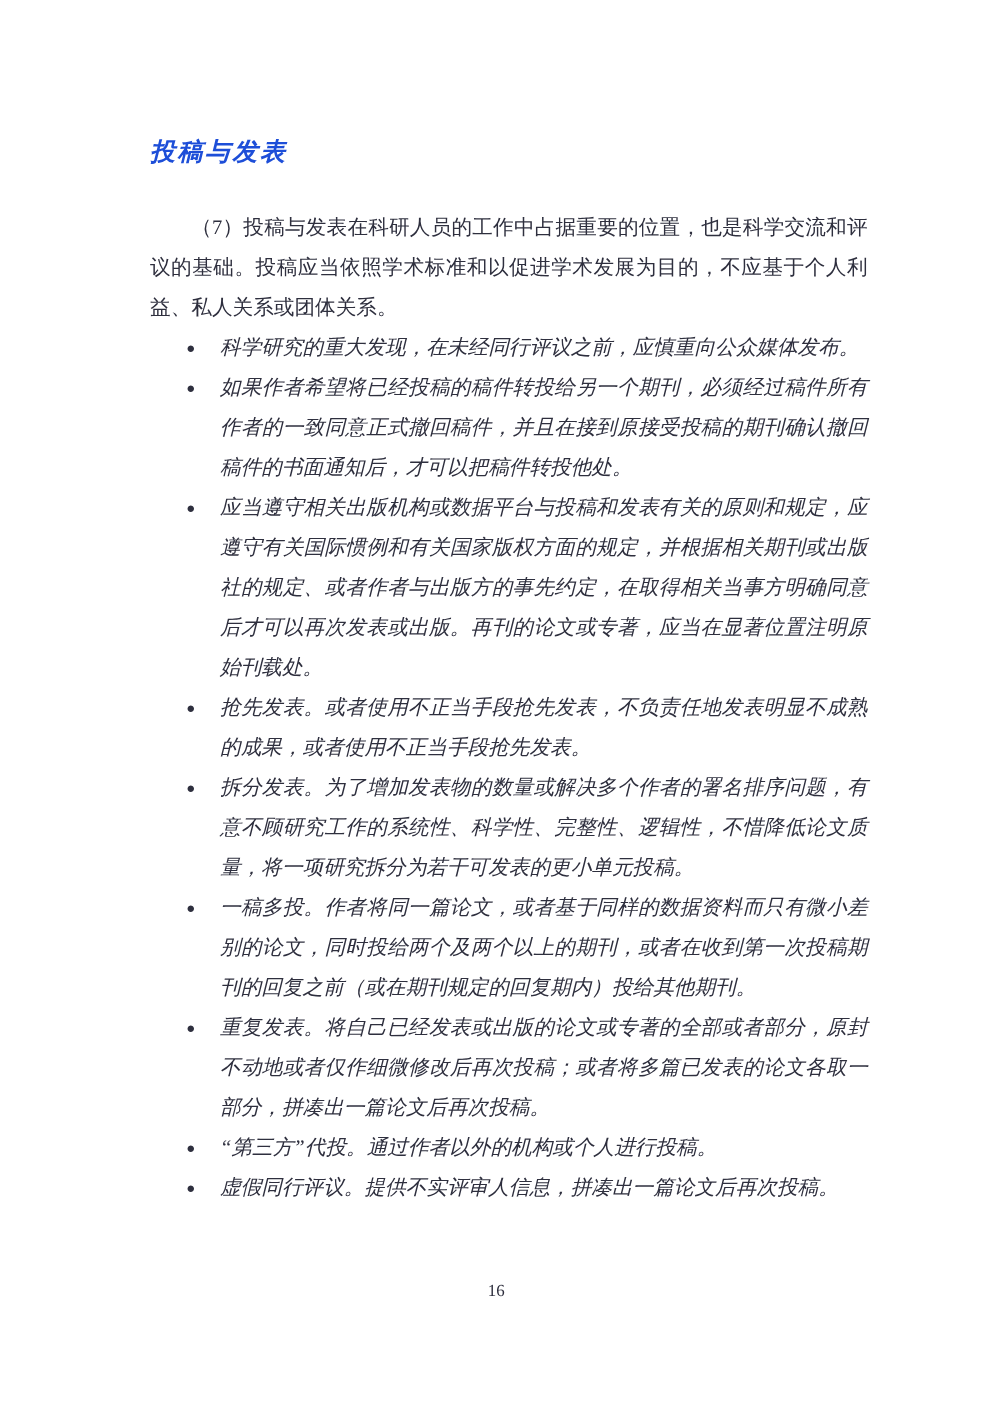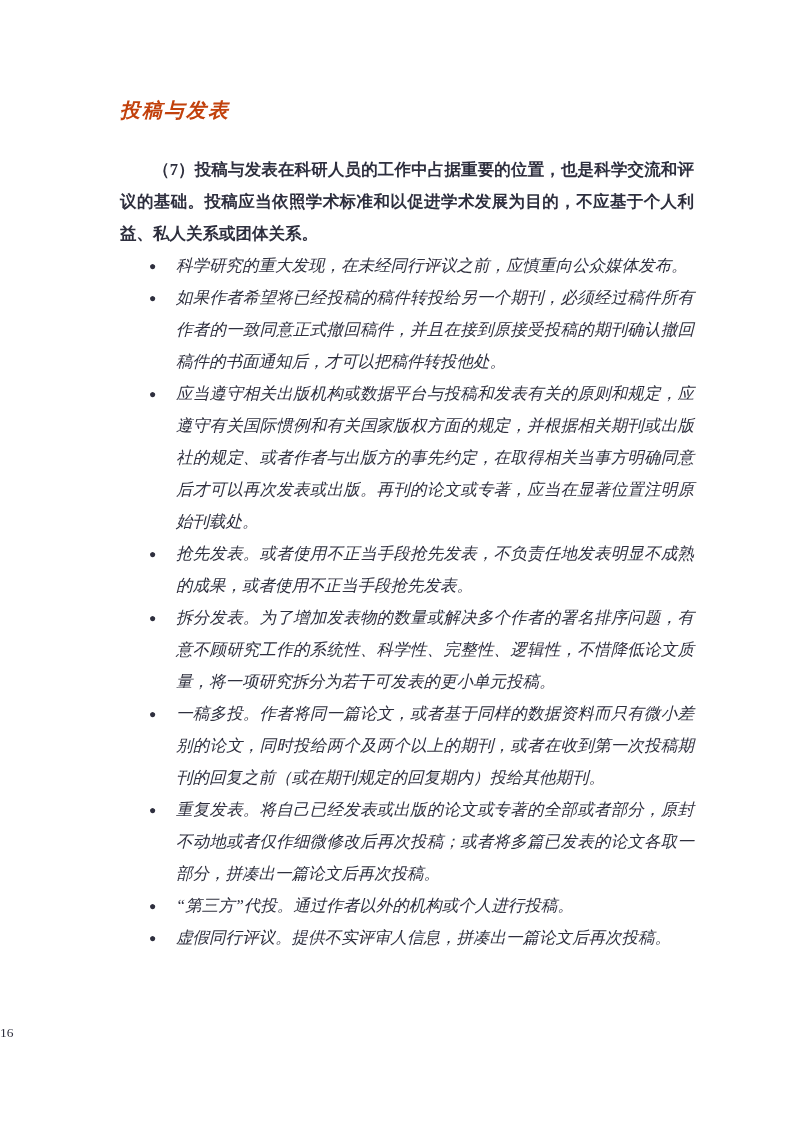--- a/index.html
+++ b/index.html
@@ -20,27 +20,26 @@
     line-height: 32px;
     overflow: hidden;
   }
   .heading {
     font-family: "Liberation Sans", sans-serif;
     font-style: italic;
     font-weight: bold;
     font-size: 20px;
     line-height: 26px;
     letter-spacing: 2px;
-    margin: 0 0 31px 0;
-    color: #c2410c;
+    margin: 12px 0 31px 0;
+    color: #1d4ed8;
   }
   .para {
     margin: 0;
     text-align: justify;
-    font-weight: bold;
   }
   .indent-2 { text-indent: 2em; }
   .indent-175 { text-indent: 1.75em; }
   .bullet-list { margin: 0; padding: 0; }
   .li {
     display: flex;
     margin: 0;
   }
   .marker {
     flex: 0 0 56px;
@@ -52,21 +51,21 @@
   .li-text {
     flex: 1;
     text-align: justify;
     font-style: italic;
   }
   .page-number {
     position: absolute;
     top: 1022px;
     left: 0;
     width: 794px;
-    text-align: left;
+    text-align: center;
     font-size: 13.5px;
     line-height: 22px;
     color: #2e2f3e;
   }
 </style>
 </head>
 <body>
 
 <div class="page">
 

